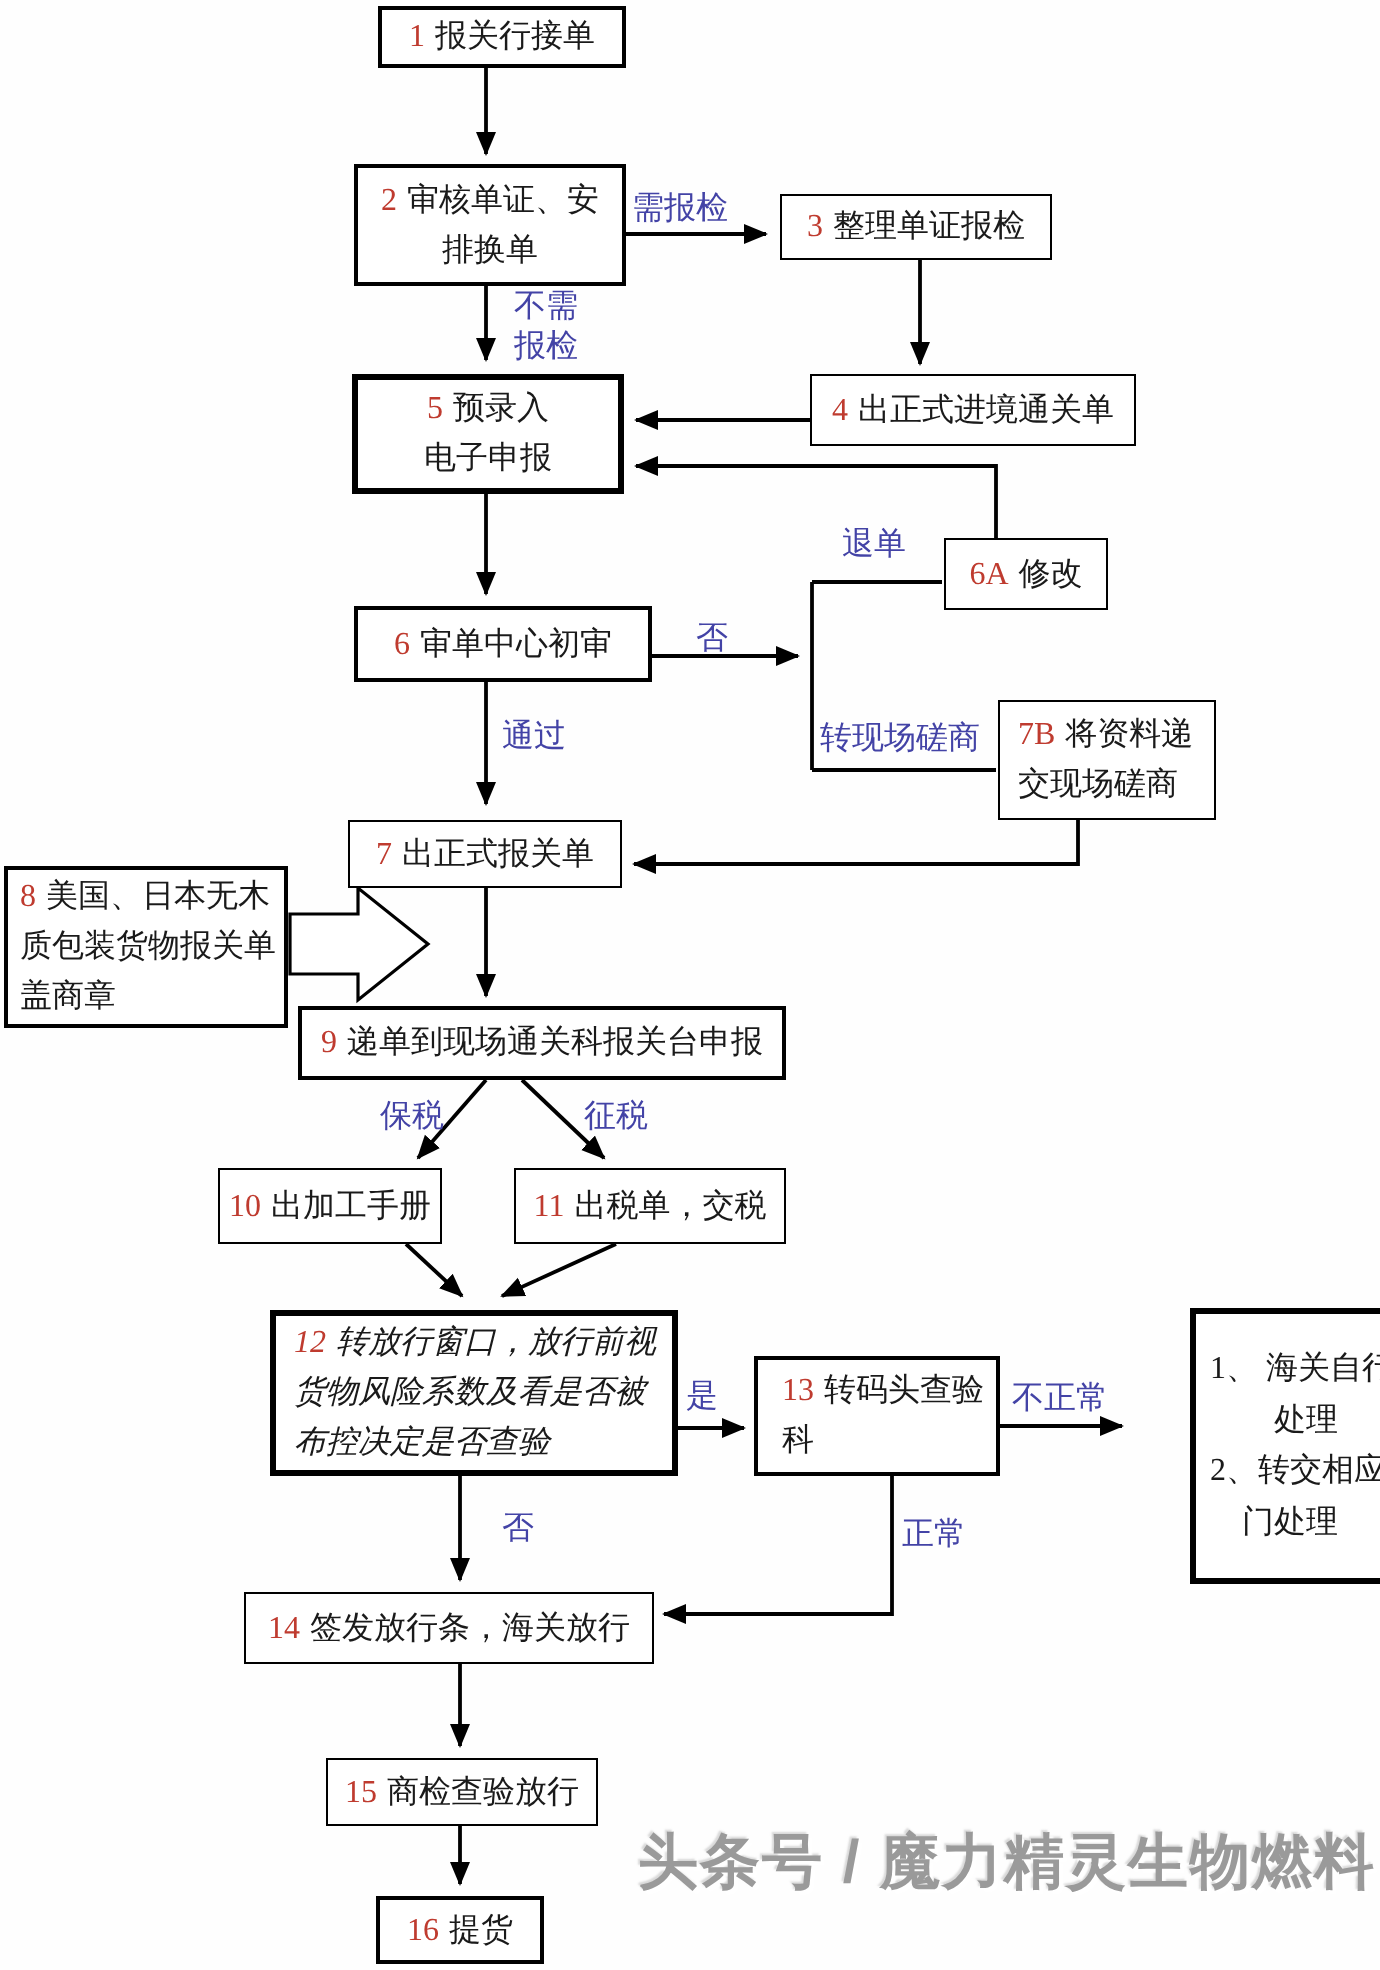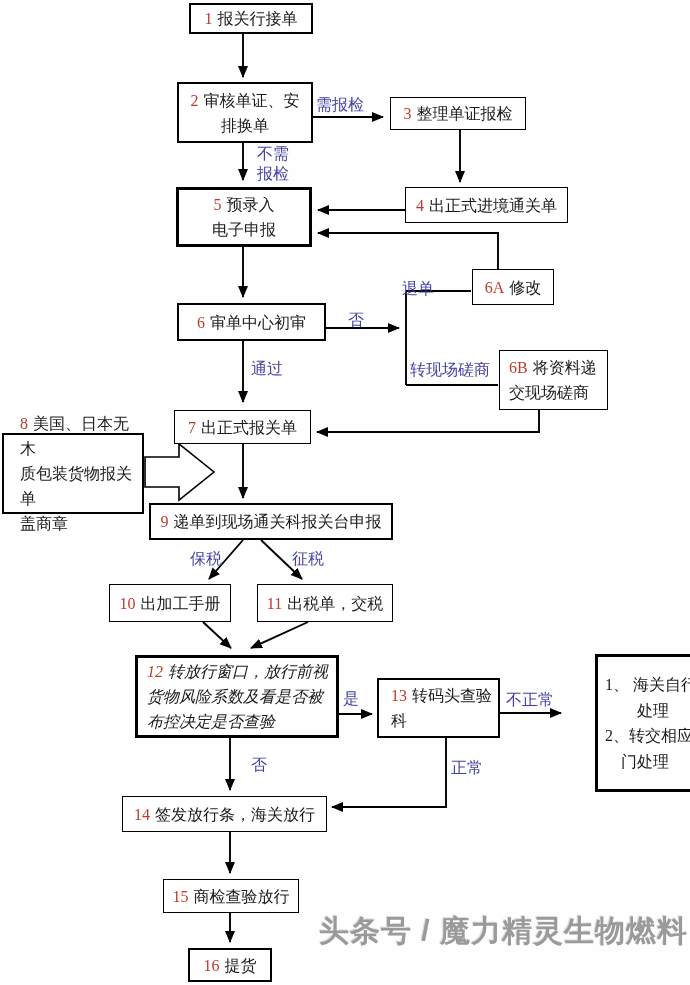--- a/index.html
+++ b/index.html
@@ -29,38 +29,38 @@
   
   #b1 {left:189px;top:3px;  width:124px;height:31px;}
   #b2 {left:177px;top:82px; width:136px;height:61px;border-width:2.5px;}
   #b3 {left:390px;top:97px; width:136px;height:33px;}
   #b4 {left:405px;top:187px;width:163px;height:36px;}
   #b5 {left:176px;top:187px;width:136px;height:60px;}
   #b6 {left:177px;top:303px;width:149px;height:38px;}
   #b6a{left:472px;top:269px;width:82px; height:36px;}
   #b6b{left:499px;top:350px;width:109px;height:60px;padding-left:9px;}
   #b7 {left:174px;top:410px;width:137px;height:34px;}
-  #b8 {left:2px;  top:433px;width:142px;height:81px;padding-left:16px;}
+  #b8 {left:2px;  top:433px;width:142px;height:81px;padding-left:6px;}
   #b9 {left:149px;top:503px;width:244px;height:37px;border-width:2.5px;}
-  #b10{left:109px;top:584px;width:122px;height:38px;}
+  #b10{left:109px;top:584px;width:112px;height:38px;}
   #b11{left:257px;top:584px;width:136px;height:38px;}
   #b12{left:135px;top:655px;width:204px;height:83px;padding-left:9px;font-style:italic;}
   #b13{left:377px;top:678px;width:123px;height:60px;padding-left:12px;}
   #b14{left:122px;top:796px;width:205px;height:36px;}
   #b15{left:163px;top:879px;width:136px;height:34px;}
   #b16{left:188px;top:948px;width:84px; height:34px;}
   #side{left:567px;top:654px;width:119px;height:138px;padding-left:7px;line-height:25.5px;margin-left:28px;}
   
   .elabel{
     position:absolute;z-index:3;color:var(--label-blue);
     font-size:16px;line-height:20px;white-space:pre-line;
   }
   #el-need   {left:316px;top:95px;}
   #el-noneed {left:250px;top:144px;width:46px;text-align:center;}
-  #el-return {left:402px;top:263px;margin-top:16px;}
+  #el-return {left:421px;top:263px;}
   #el-no1    {left:348px;top:310px;}
   #el-pass   {left:251px;top:359px;}
   #el-onsite {left:410px;top:360px;}
   #el-bonded {left:190px;top:549px;font-family:Liberation Serif, serif;}
   #el-taxed  {left:292px;top:549px;}
   #el-yes    {left:343px;top:689px;}
   #el-abn    {left:506px;top:690px;}
   #el-no2    {left:251px;top:755px;}
   #el-normal {left:451px;top:758px;}
   
@@ -134,21 +134,21 @@
   </div>
   <div class="fbox" id="b6">
     <span class="num">6</span>
       <span class="lbl">审单中心初审</span>
   </div>
   <div class="fbox thin" id="b6a">
     <span class="num">6A</span>
       <span class="lbl">修改</span>
   </div>
   <div class="fbox thin leftal" id="b6b">
-    <span class="lbl"><span class="num">6B</span><span class="lbl">将资料递
+    <span class="lbl"><span class="num">7B</span><span class="lbl">将资料递
 交现场磋商</span></span>
   </div>
   <div class="fbox thin" id="b7">
     <span class="num">7</span>
       <span class="lbl">出正式报关单</span>
   </div>
   <div class="fbox leftal" id="b8">
     <span class="lbl"><span class="num">8</span><span class="lbl">美国、日本无木
 质包装货物报关单
 盖商章</span></span>

